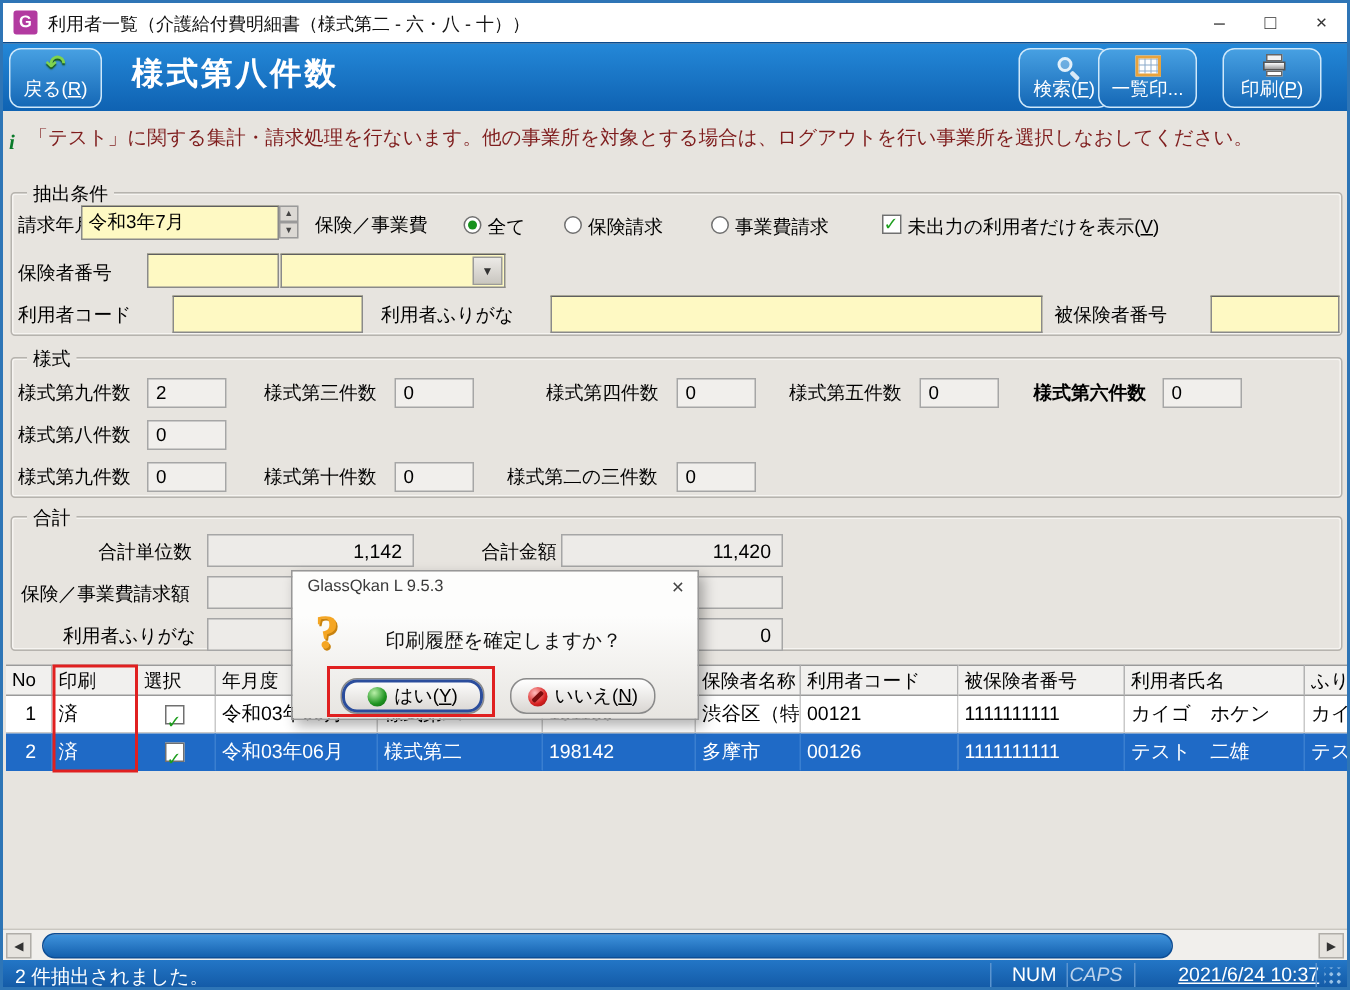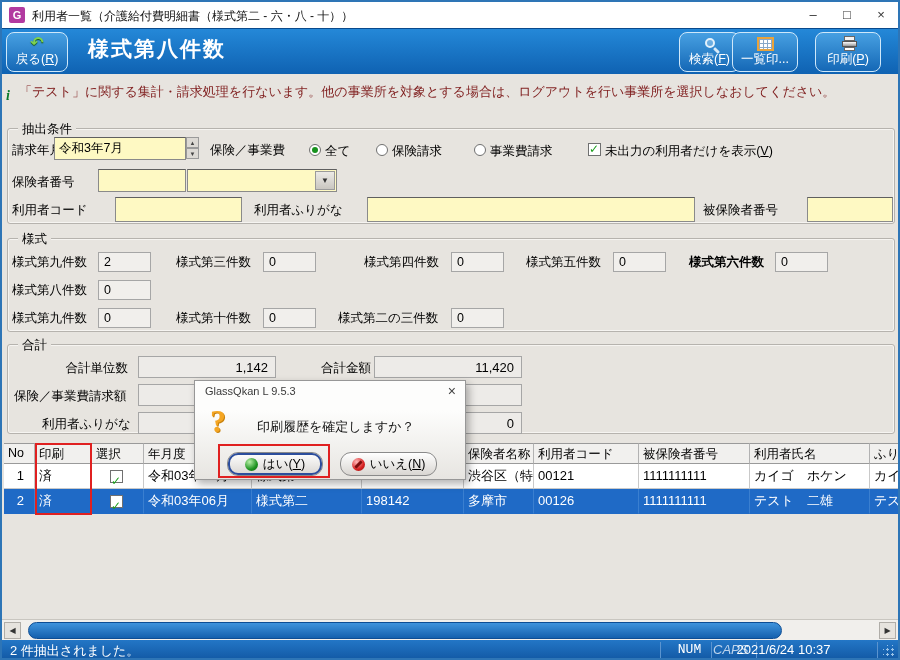--- a/index.html
+++ b/index.html
@@ -255,22 +255,22 @@
 
   <div class="hscroll">
     <div class="scroll-arrow" style="left:2px;">◀</div>
     <div class="scroll-thumb"></div>
     <div class="scroll-arrow" style="right:2px;">▶</div>
   </div>
 
   <div class="statusbar">
     <div class="status-seg" style="left:8px; text-align:left;">2 件抽出されました。</div>
     <div class="status-sep" style="left:658px;"></div>
-    <div class="status-seg" style="left:660px; width:55px;font-family:Liberation Mono, monospace;">NUM</div>
+    <div class="status-seg" style="left:660px; width:55px;">NUM</div>
     <div class="status-sep" style="left:709px;"></div>
     <div class="status-seg" style="left:711px; width:22px; color:#bcd3ec;font-style:italic;">CAPS</div>
     <div class="status-sep" style="left:754px;"></div>
-    <div class="status-seg" style="left:719px; width:125px;">2021/6/24 10:37</div>
+    <div class="status-seg" style="left:768px; width:125px;text-decoration:underline;">2021/6/24 10:37</div>
     <div class="status-sep" style="left:875px;"></div>
     <div class="grip"></div>
   </div>
 
 </div>
 
 </body></html>

